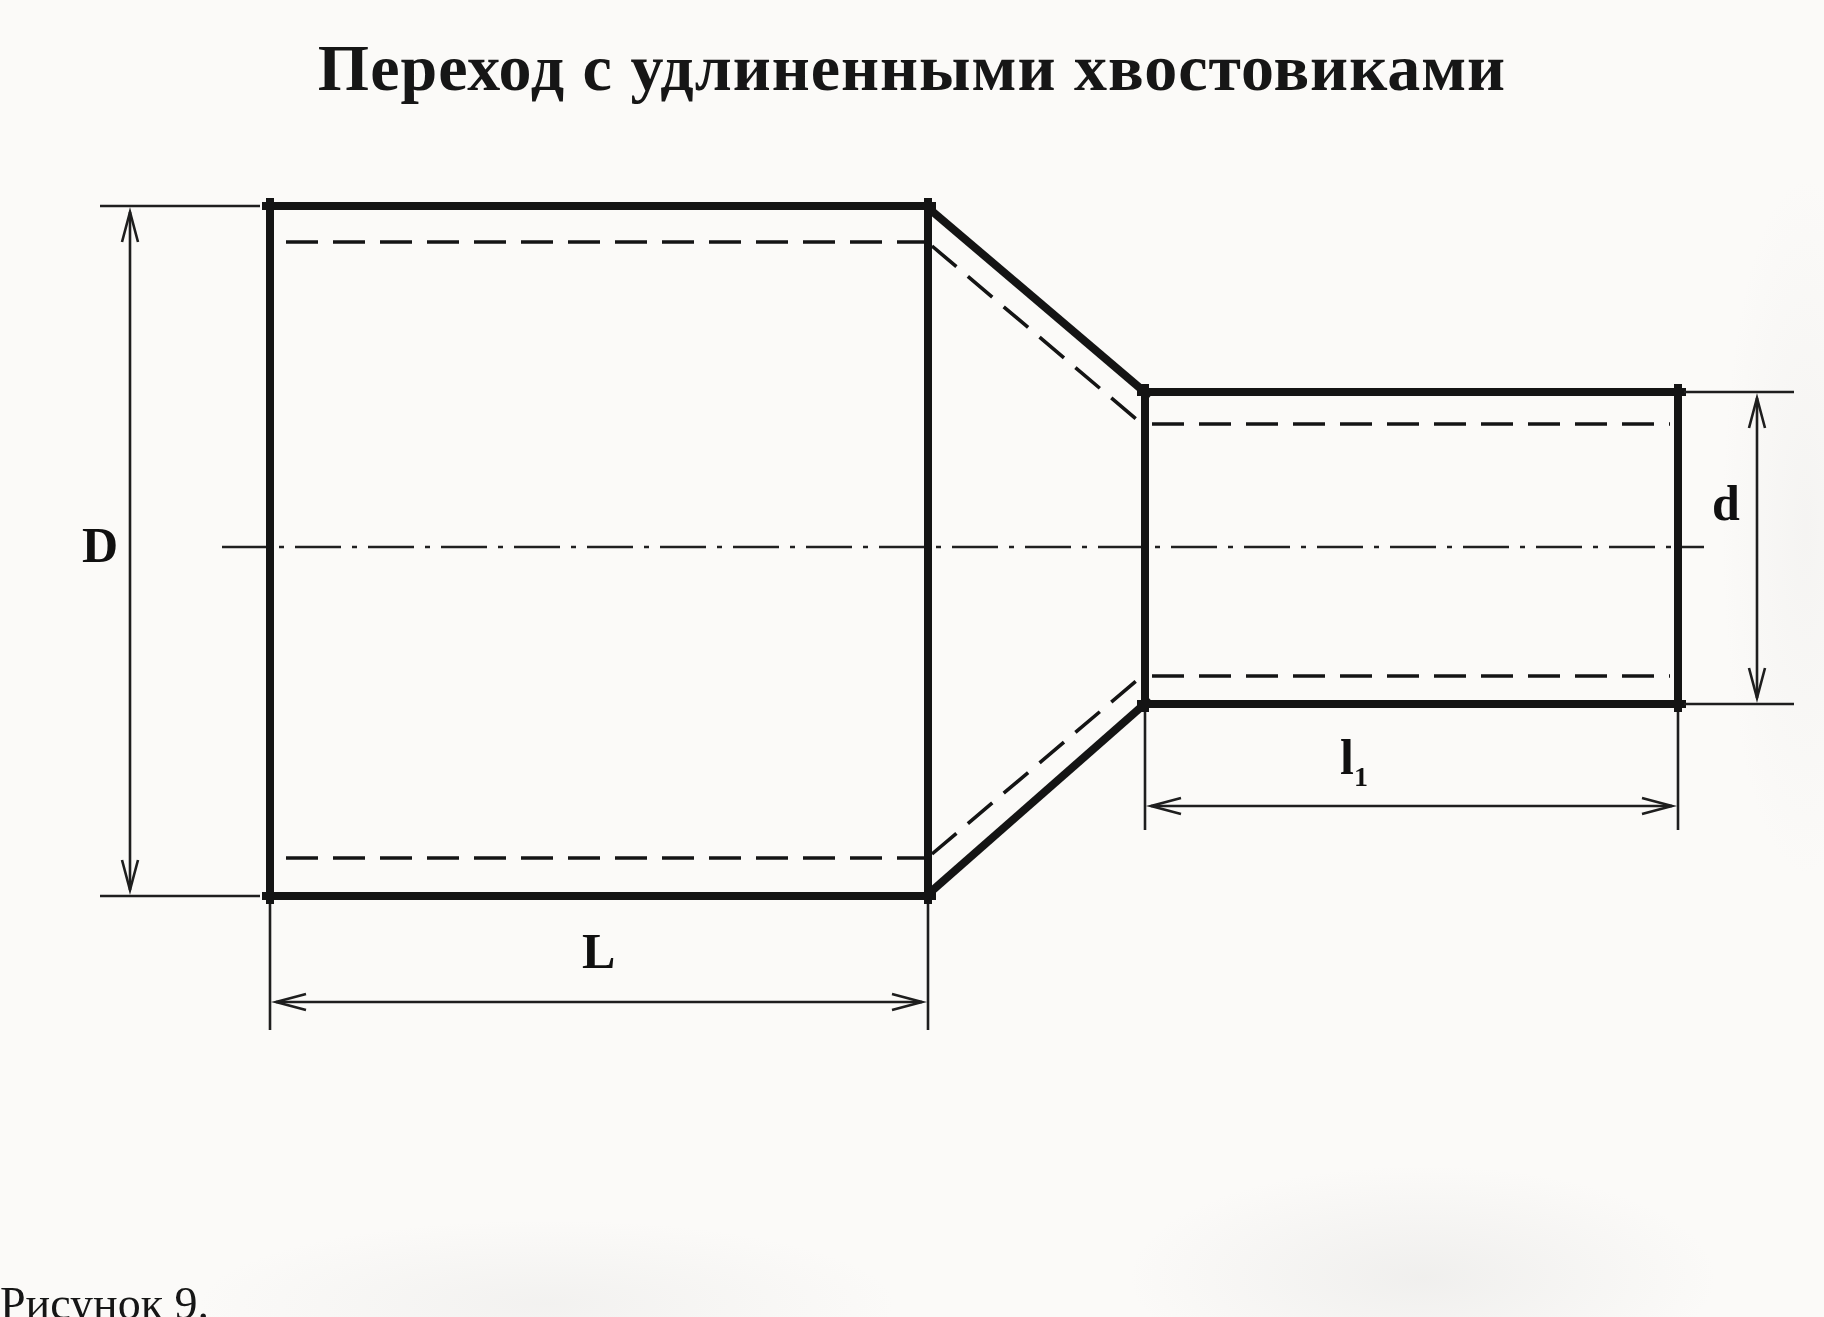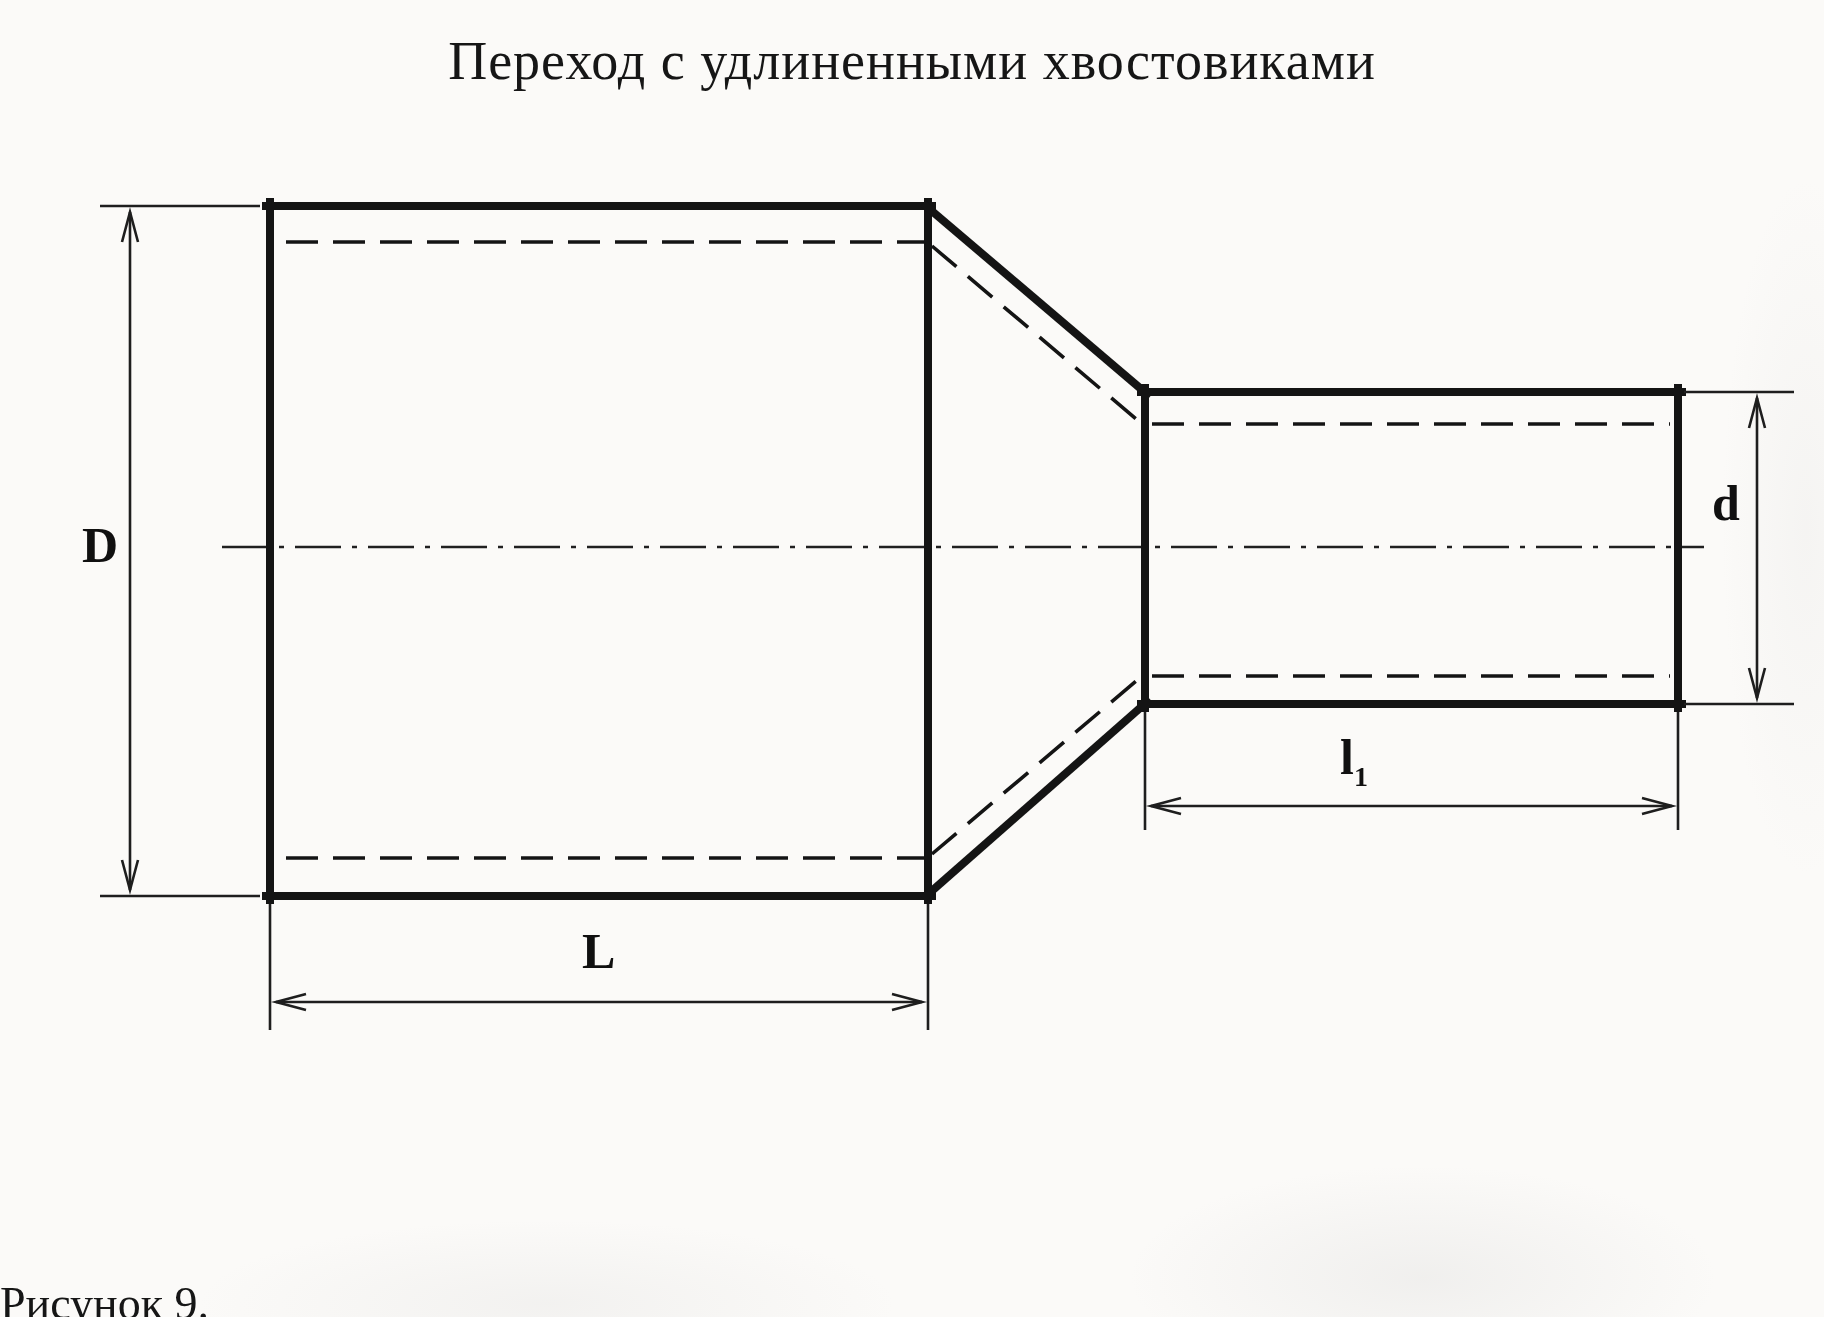--- a/index.html
+++ b/index.html
@@ -20,23 +20,24 @@
       radial-gradient(ellipse 120px 500px at 99% 40%, rgba(200,200,200,0.12), rgba(200,200,200,0) 70%),
       #fbfaf8;
     color: #111;
   }
   .title {
     position: absolute;
     top: 30px;
     left: 0;
     width: 100%;
     text-align: center;
-    font-size: 54px;
+    font-size: 66px;
     letter-spacing: 1px;
     color: #161616;
+    font-weight: bold;
   }
   .caption {
     position: absolute;
     top: 1277px;
     left: 0;
     width: 100%;
     text-align: left;
     font-size: 46px;
     color: #161616;
   }

